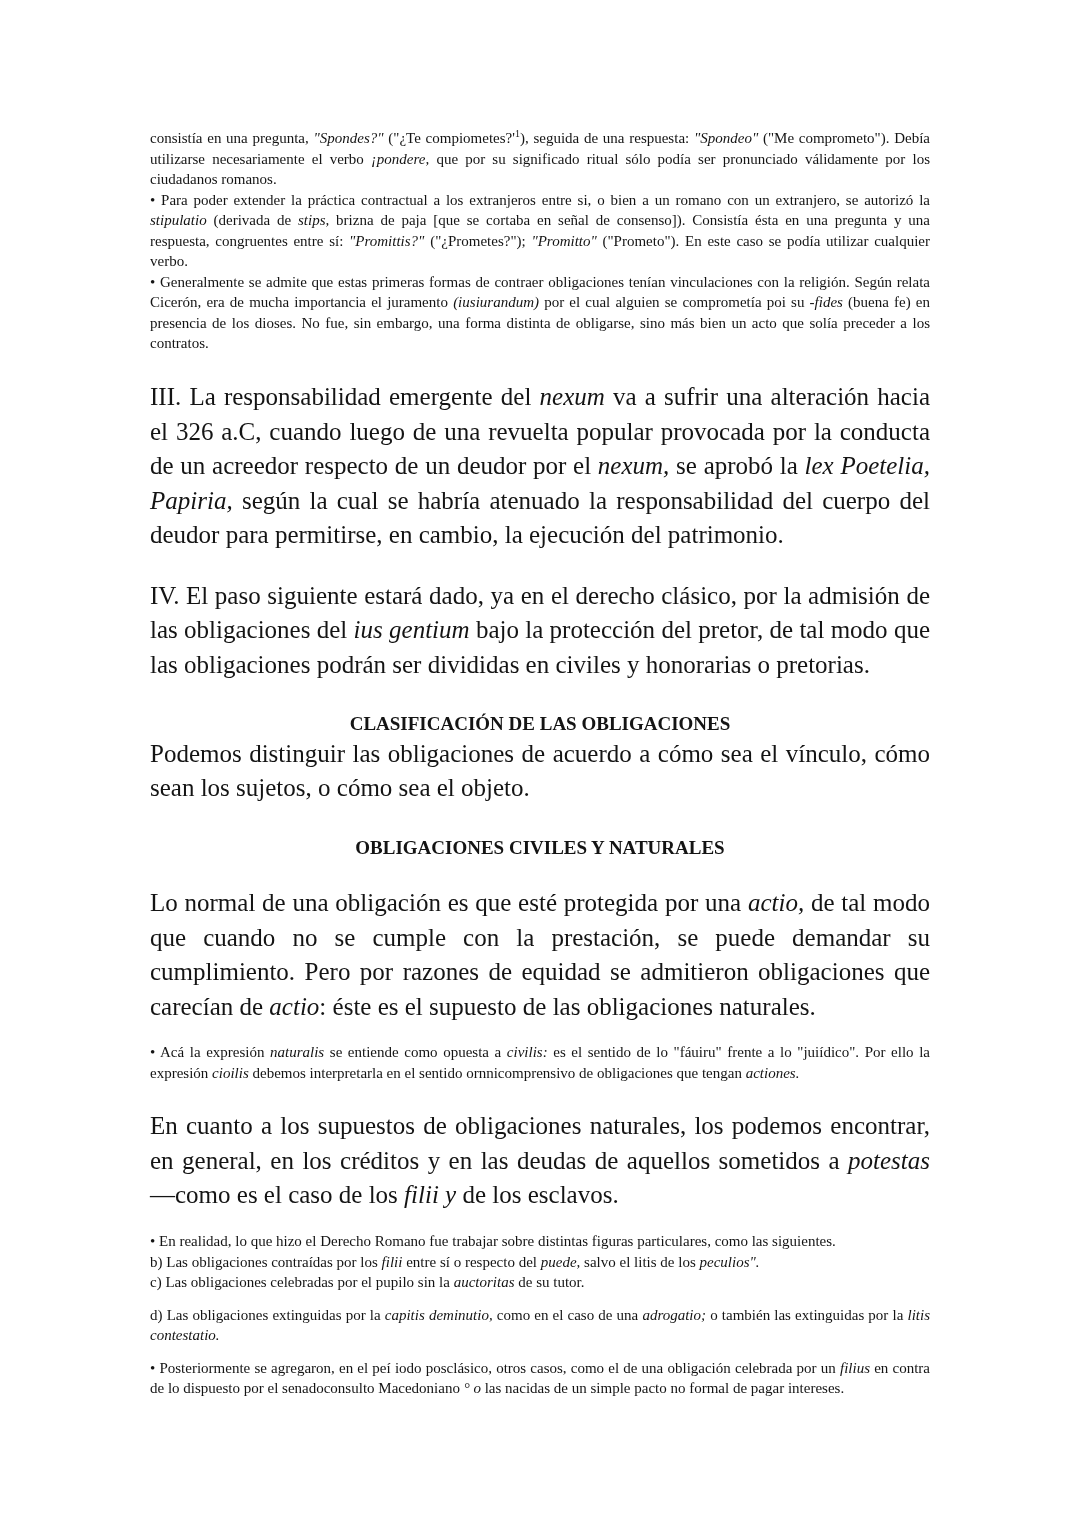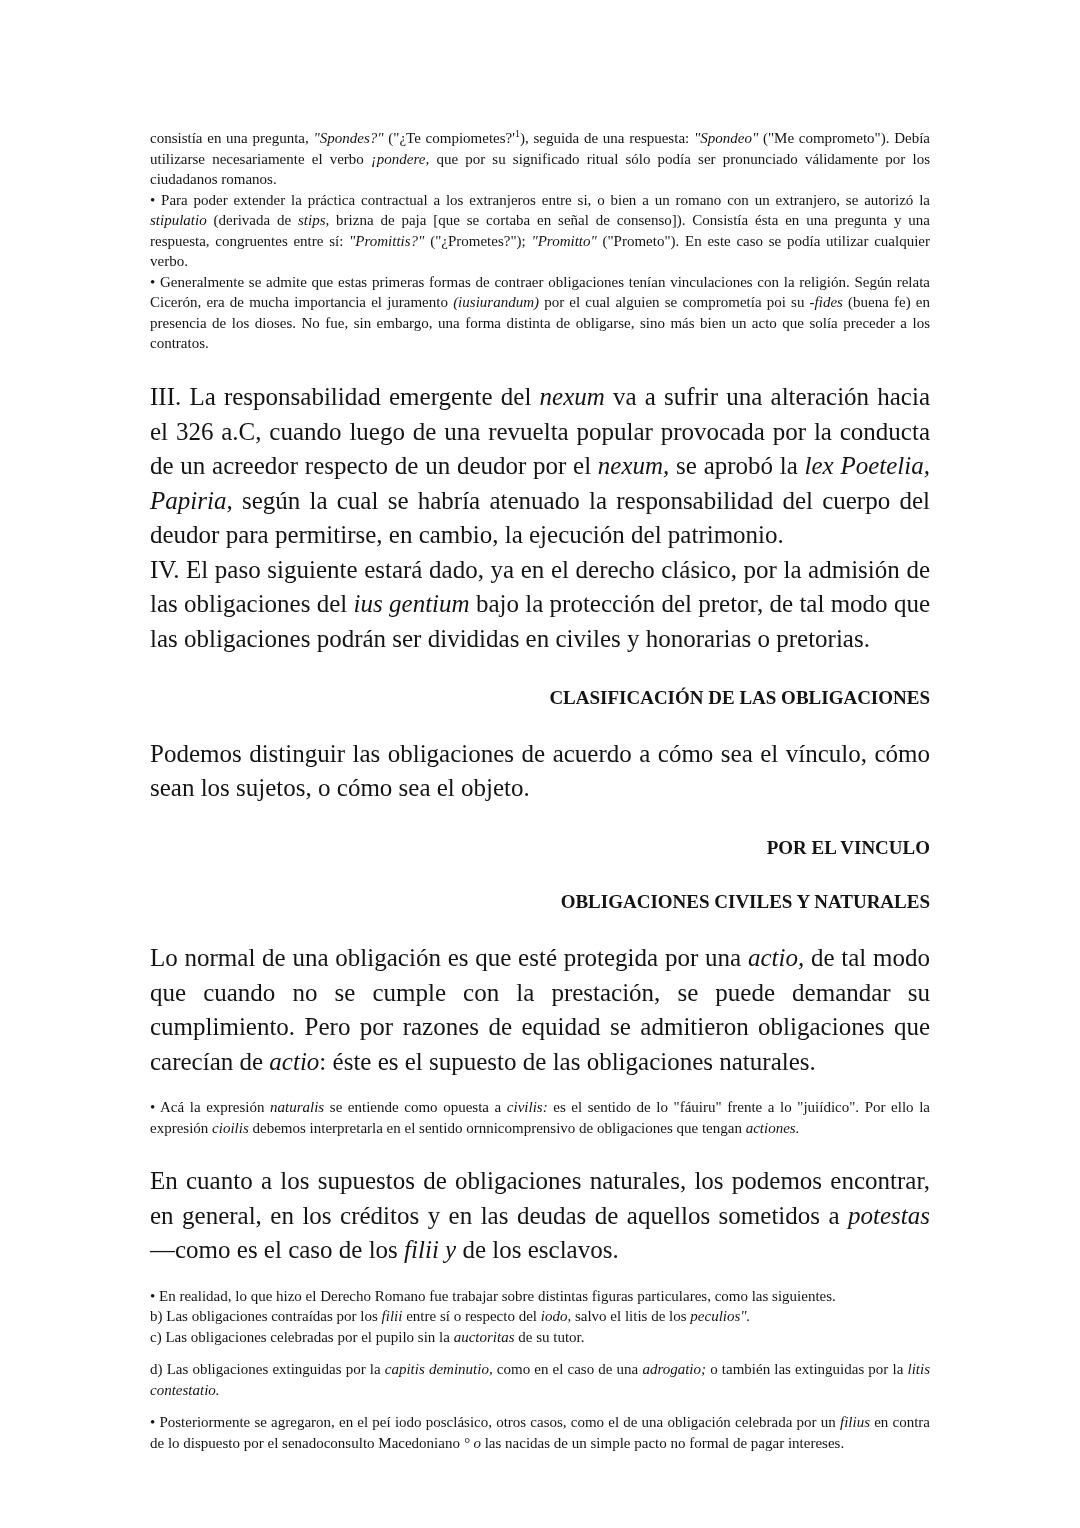--- a/index.html
+++ b/index.html
@@ -26,45 +26,44 @@
   }
   .body {
     font-size: 25px;
     line-height: 1.38;
     text-align: justify;
   }
   .heading {
     font-size: 19px;
     font-weight: 700;
     line-height: 1.3;
-    text-align: right;
+    text-align: center;
   }
   .it { font-style: italic; }
   .sup {
     vertical-align: super;
     font-size: 10px;
     line-height: 0;
   }
 </style>
 </head>
 <body>
 
 <div class="page">
   <div>
       <div class="block small" style="margin-top: 0px;"><span>consistía en una pregunta, </span><span class="it">"Spondes?"</span><span> ("¿Te compiometes?'</span><span class="sup">1</span><span>), seguida de una respuesta: </span><span class="it">"Spondeo"</span><span> ("Me comprometo"). Debía utilizarse necesariamente el verbo </span><span class="it">¡pondere,</span><span> que por su significado ritual sólo podía ser pronunciado válidamente por los ciudadanos romanos.</span></div>
       <div class="block small" style="margin-top: 0px;"><span>•  Para poder extender la práctica contractual a los extranjeros entre si, o bien a un romano con un extranjero, se autorizó la </span><span class="it">stipulatio</span><span> (derivada de </span><span class="it">stips,</span><span> brizna de paja [que se cortaba en señal de consenso]). Consistía ésta en una pregunta y una respuesta, congruentes entre sí: </span><span class="it">"Promittis?"</span><span> ("¿Prometes?"); </span><span class="it">"Promitto"</span><span> ("Prometo"). En este caso se podía utilizar cualquier verbo.</span></div>
       <div class="block small" style="margin-top: 0px;"><span>• Generalmente se admite que estas primeras formas de contraer obligaciones tenían vinculaciones con la religión. Según relata Cicerón, era de mucha importancia el juramento </span><span class="it">(iusiurandum)</span><span> por el cual alguien se comprometía poi su -</span><span class="it">fides</span><span> (buena fe) en presencia de los dioses. No fue, sin embargo, una forma distinta de obligarse, sino más bien un acto que solía preceder a los contratos.</span></div>
       <div class="block body" style="margin-top: 26px;"><span>III.  La responsabilidad emergente del </span><span class="it">nexum</span><span> va a sufrir una alteración hacia el 326 a.C, cuando luego de una revuelta popular provocada por la conducta de un acreedor respecto de un deudor por el </span><span class="it">nexum,</span><span> se aprobó la </span><span class="it">lex Poetelia, Papiria,</span><span> según la cual se habría atenuado la responsabilidad del cuerpo del deudor para permitirse, en cambio, la ejecución del patrimonio.</span></div>
-      <div class="block body" style=""><span>IV.  El paso siguiente estará dado, ya en el derecho clásico, por la admisión de las obligaciones del  </span><span class="it">ius gentium</span><span>  bajo la protección del pretor, de tal modo que las obligaciones podrán ser divididas en civiles y honorarias o pretorias.</span></div>
+      <div class="block body" style="margin-top: 26px;"><span>IV.  El paso siguiente estará dado, ya en el derecho clásico, por la admisión de las obligaciones del  </span><span class="it">ius gentium</span><span>  bajo la protección del pretor, de tal modo que las obligaciones podrán ser divididas en civiles y honorarias o pretorias.</span></div>
       <div class="block heading" style="margin-top: 30px;"><span>CLASIFICACIÓN DE LAS OBLIGACIONES</span></div>
-      <div class="block body" style="margin-top: 26px;"><span>Podemos distinguir las obligaciones de acuerdo a cómo sea el vínculo, cómo sean los sujetos, o cómo sea el objeto.</span></div>
-      <div class="block heading" style="margin-top: 30px;"><span>POR EL VINCULO</span></div>
+      <div class="block body" style=""><span>Podemos distinguir las obligaciones de acuerdo a cómo sea el vínculo, cómo sean los sujetos, o cómo sea el objeto.</span></div>
       <div class="block heading" style="margin-top: 30px;"><span>OBLIGACIONES CIVILES Y NATURALES</span></div>
       <div class="block body" style="margin-top: 26px;"><span>Lo normal de una obligación es que esté protegida por una </span><span class="it">actio,</span><span> de tal modo que cuando no se cumple con la prestación, se puede demandar su cumplimiento. Pero por razones de equidad se admitieron obligaciones que carecían de </span><span class="it">actio</span><span>: éste es el supuesto de las obligaciones naturales.</span></div>
       <div class="block small" style="margin-top: 18px;"><span>•  Acá la expresión </span><span class="it">naturalis</span><span> se entiende como opuesta a </span><span class="it">civilis:</span><span> es el sentido de lo "fáuiru" frente a lo "juiídico". Por ello la expresión </span><span class="it">cioilis</span><span> debemos interpretarla  en el  sentido ornnicomprensivo de obligaciones que tengan </span><span class="it">actiones.</span></div>
       <div class="block body" style="margin-top: 26px;"><span>En cuanto a los supuestos de obligaciones naturales, los podemos encontrar, en general, en los créditos y en las deudas de aquellos sometidos a </span><span class="it">potestas</span><span> —como es el caso de los </span><span class="it">filii y</span><span> de los esclavos.</span></div>
       <div class="block small" style="margin-top: 18px;"><span>•  En realidad, lo que hizo el Derecho Romano fue trabajar sobre distintas figuras particulares, como las siguientes.</span></div>
-      <div class="block small" style="margin-top: 0px;"><span>b)   Las obligaciones contraídas por los </span><span class="it">filii</span><span> entre sí o respecto del </span><span class="it">iodo,</span><span> salvo el litis de los </span><span class="it">peculios".</span></div>
+      <div class="block small" style="margin-top: 0px;"><span>b)   Las obligaciones contraídas por los </span><span class="it">filii</span><span> entre sí o respecto del </span><span class="it">puede,</span><span> salvo el litis de los </span><span class="it">peculios".</span></div>
       <div class="block small" style="margin-top: 0px;"><span>c)  Las obligaciones celebradas por el pupilo sin la </span><span class="it">auctoritas</span><span> de su tutor.</span></div>
       <div class="block small" style="margin-top: 12px;"><span>d)  Las obligaciones extinguidas por la </span><span class="it">capitis deminutio,</span><span> como en el caso de una </span><span class="it">adrogatio;</span><span> o también las extinguidas por la </span><span class="it">litis contestatio.</span></div>
       <div class="block small" style="margin-top: 12px;"><span>•    Posteriormente se agregaron, en el peí iodo posclásico, otros casos, como el de una obligación celebrada por un </span><span class="it">filius</span><span> en contra de lo dispuesto por el senadoconsulto Macedoniano </span><span class="it">° o</span><span> las nacidas de un simple pacto no formal de pagar intereses.</span></div>
     </div>
 </div>
 
 </body></html>

